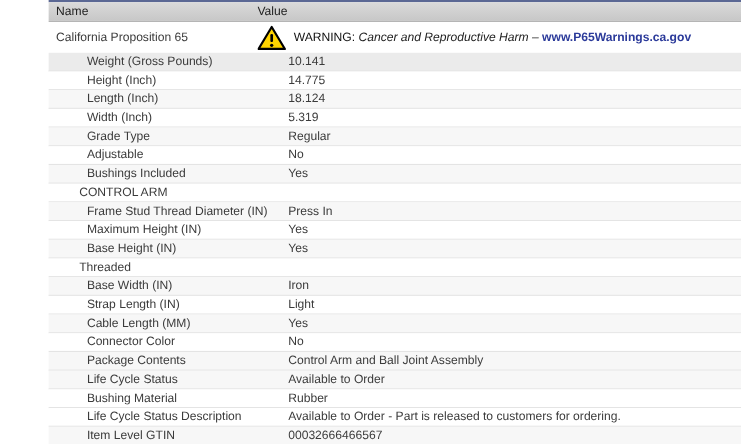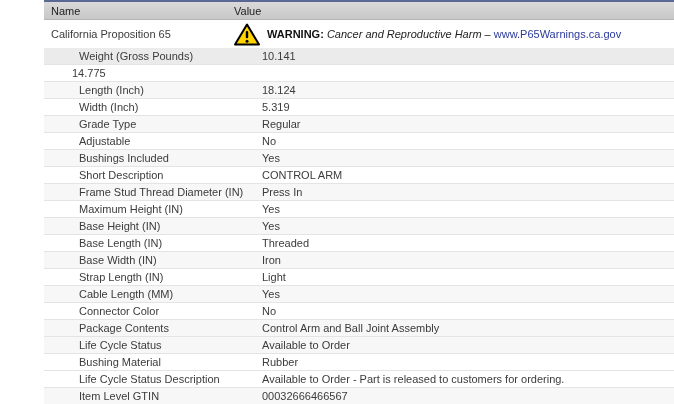--- a/index.html
+++ b/index.html
@@ -72,24 +72,24 @@
     display: flex;
     align-items: center;
     white-space: pre;
   }
   .warn-icon {
     width: 26px;
     height: 23px;
     margin-right: 7px;
     flex-shrink: 0;
   }
-  .warn-label { font-weight: bold; color: #111111; }
+  .warn-label { font-weight: normal; color: #111111; }
   .warn-text  { color: #222222; font-style: italic; }
   .warn-link {
-    font-weight: normal;
+    font-weight: bold;
     color: var(--link, #2b3a9a);
     text-decoration: none;
     cursor: pointer;
   }
 </style>
 </head>
 <body>
 
 <div class="spec-table">
   <div class="topbar"></div>
@@ -112,20 +112,21 @@
   </div>
 
   <div>
 
       <div class="row hl">
         <div class="cell-name">Weight (Gross Pounds)</div>
         <div class="cell-value">10.141</div>
       </div>
 
       <div class="row">
+        <div class="cell-name">Height (Inch)</div>
         <div class="cell-value">14.775</div>
       </div>
 
       <div class="row alt">
         <div class="cell-name">Length (Inch)</div>
         <div class="cell-value">18.124</div>
       </div>
 
       <div class="row">
         <div class="cell-name">Width (Inch)</div>
@@ -141,41 +142,39 @@
         <div class="cell-name">Adjustable</div>
         <div class="cell-value">No</div>
       </div>
 
       <div class="row alt">
         <div class="cell-name">Bushings Included</div>
         <div class="cell-value">Yes</div>
       </div>
 
       <div class="row">
-        <div class="cell-name">Short Description</div>
         <div class="cell-value">CONTROL ARM</div>
       </div>
 
       <div class="row alt">
         <div class="cell-name">Frame Stud Thread Diameter (IN)</div>
         <div class="cell-value">Press In</div>
       </div>
 
       <div class="row">
         <div class="cell-name">Maximum Height (IN)</div>
         <div class="cell-value">Yes</div>
       </div>
 
       <div class="row alt">
         <div class="cell-name">Base Height (IN)</div>
         <div class="cell-value">Yes</div>
       </div>
 
       <div class="row">
-        <div class="cell-name">Base Length (IN)</div>
         <div class="cell-value">Threaded</div>
       </div>
 
       <div class="row alt">
         <div class="cell-name">Base Width (IN)</div>
         <div class="cell-value">Iron</div>
       </div>
 
       <div class="row">
         <div class="cell-name">Strap Length (IN)</div>

